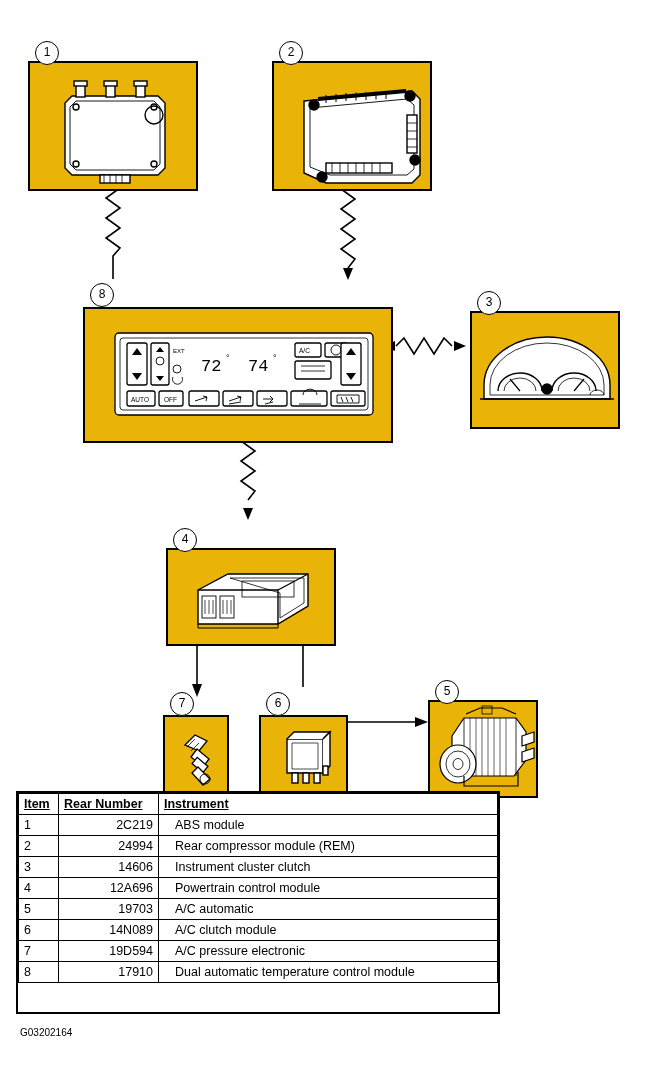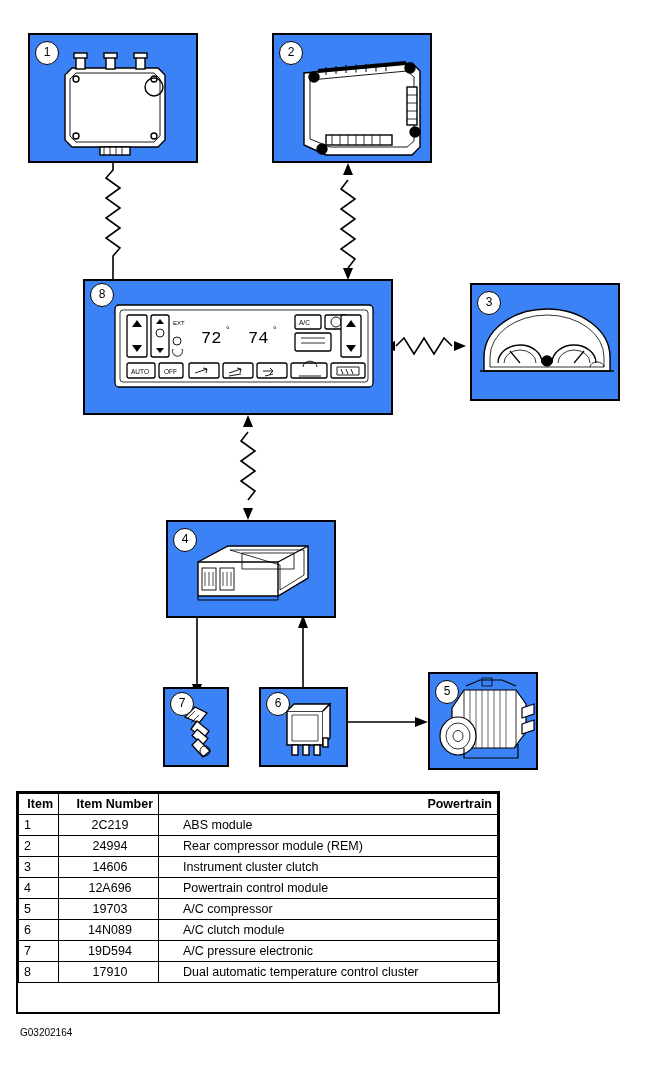--- a/index.html
+++ b/index.html
@@ -17,22 +17,23 @@
   }
   #sheet {
     position: absolute;
     left: 0; top: 0;
     width: 650px;
     height: 1078px;
   }
   .box {
     position: absolute;
     border: 2px solid #000;
-    background: #3b82f6;
+    background: #eab308;
     box-sizing: border-box;
+    margin-top: 28px;
   }
   .callout {
     position: absolute;
     width: 22px;
     height: 22px;
     border: 1.5px solid #000;
     border-radius: 50%;
     background: #fff;
     font-size: 12px;
     line-height: 20px;
@@ -54,27 +55,28 @@
     background: #fff;
   }
   #parts-table th, #parts-table td {
     border: 1px solid #000;
     padding: 3px 5px;
     height: 19px;
     box-sizing: border-box;
   }
   #parts-table thead th {
     font-weight: bold;
-    text-align: right;
+    text-align: left;
+    text-decoration: underline;
   }
   #parts-table thead th.col-item { width: 40px; }
   #parts-table thead th.col-part { width: 100px; }
   #parts-table tbody td.col-item { width: 40px; text-align: left; }
-  #parts-table tbody td.col-part { width: 100px; text-align: center; padding-left: 8px; }
-  #parts-table tbody td.col-desc { text-align: left; padding-left: 24px; }
+  #parts-table tbody td.col-part { width: 100px; text-align: right; padding-left: 8px; }
+  #parts-table tbody td.col-desc { text-align: left; padding-left: 16px; }
   
   #table-wrap {
     position: absolute;
     left: 16px;
     top: 791px;
     width: 484px;
     height: 223px;
     border: 2px solid #000;
     box-sizing: border-box;
   }
@@ -326,22 +328,22 @@
       </g>
     </svg>
   </div>
   <div class="callout" style="left:435px; top:680px;"><span>5</span></div>
 
   <div id="table-wrap"></div>
   <table id="parts-table">
     <thead>
       <tr>
         <th class="col-item">Item</th>
-        <th class="col-part">Item Number</th>
-        <th class="col-desc">Powertrain</th>
+        <th class="col-part">Rear Number</th>
+        <th class="col-desc">Instrument</th>
       </tr>
     </thead>
     <tbody>
       <tr>
         <td class="col-item">1</td>
         <td class="col-part">2C219</td>
         <td class="col-desc">ABS module</td>
       </tr>
       <tr>
         <td class="col-item">2</td>
@@ -354,34 +356,34 @@
         <td class="col-desc">Instrument cluster clutch</td>
       </tr>
       <tr>
         <td class="col-item">4</td>
         <td class="col-part">12A696</td>
         <td class="col-desc">Powertrain control module</td>
       </tr>
       <tr>
         <td class="col-item">5</td>
         <td class="col-part">19703</td>
-        <td class="col-desc">A/C compressor</td>
+        <td class="col-desc">A/C automatic</td>
       </tr>
       <tr>
         <td class="col-item">6</td>
         <td class="col-part">14N089</td>
         <td class="col-desc">A/C clutch module</td>
       </tr>
       <tr>
         <td class="col-item">7</td>
         <td class="col-part">19D594</td>
         <td class="col-desc">A/C pressure electronic</td>
       </tr>
       <tr>
         <td class="col-item">8</td>
         <td class="col-part">17910</td>
-        <td class="col-desc">Dual automatic temperature control cluster</td>
+        <td class="col-desc">Dual automatic temperature control module</td>
       </tr>
     </tbody>
   </table>
 
   <div id="figure-id">G03202164</div>
 </div>
 
 </body></html>

